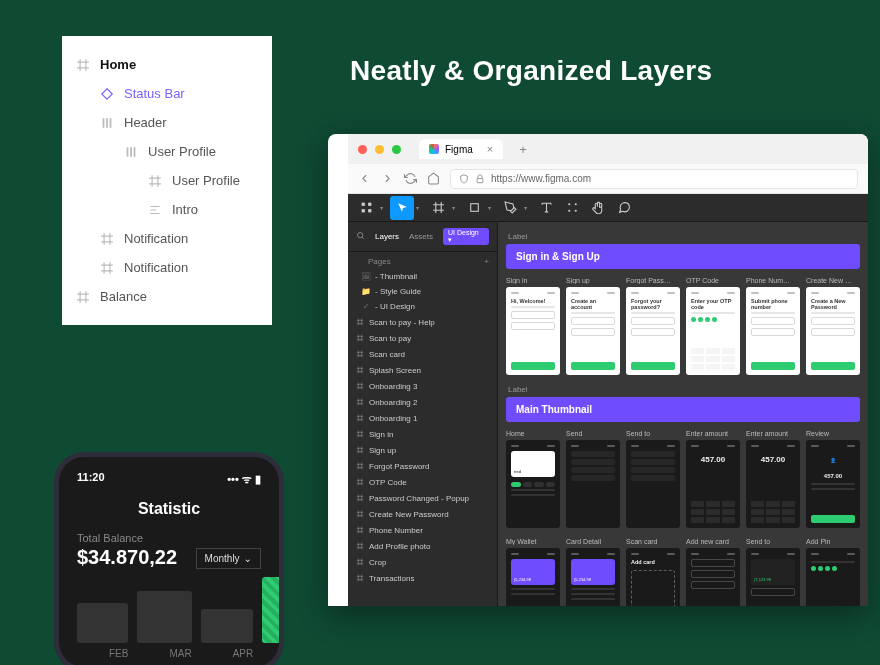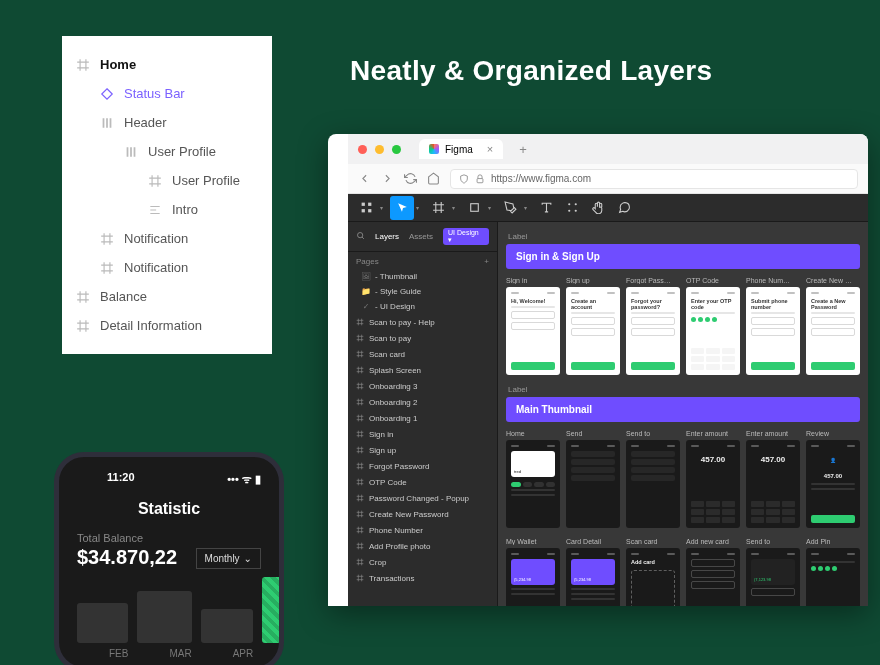--- a/index.html
+++ b/index.html
@@ -10,21 +10,21 @@
 .layer-row { display: flex; align-items: center; gap: 10px; padding: 7px 14px; font-size: 13px; color: #555; }
 .layer-row.home { font-weight: 600; color: #111; }
 .layer-row.sel { color: #7b61ff; }
 .layer-row .ind1 { width: 14px; }
 .ic { width: 14px; height: 14px; flex: none; color: #bbb; display:flex; align-items:center; justify-content:center;}
 .ic svg { width:14px; height:14px; display:block; }
 .ic.purple { color: #7b61ff; }
 
 
 .phone { position: absolute; left: 54px; top: 452px; width: 230px; height: 220px; background: #1a1a1a; border-radius: 30px; border: 5px solid #2e2e3a; padding: 10px 0 0; overflow: hidden; color: #fff; }
-.phone-status { display: flex; justify-content: space-between; padding: 4px 18px 8px; font-size: 11px; font-weight: 600; margin-left: 30px; }
+.phone-status { display: flex; justify-content: space-between; padding: 4px 18px 8px; font-size: 11px; font-weight: 600; }
 .phone-title { text-align: center; font-size: 16px; font-weight: 600; margin: 6px 0 14px; }
 .phone-sub { display: flex; justify-content: space-between; align-items: flex-end; padding: 0 18px; }
 .phone-sub .lbl { font-size: 11px; color: #888; }
 .phone-sub .val { font-size: 20px; font-weight: 700; margin-top: 2px; }
 .dropdown { border: 1px solid #444; border-radius: 0; padding: 4px 8px; font-size: 10px; display: flex; align-items: center; gap: 4px; color: #ddd; }
 .bars { display: flex; align-items: flex-end; gap: 9px; padding: 18px 18px 0; height: 90px; }
 .bar-col { display: flex; flex-direction: column; align-items: center; gap: 5px; flex: 1; }
 .bar { width: 100%; background: #333; border-radius: 3px; }
 .bar.active { background: repeating-linear-gradient(45deg,#2ecc71,#2ecc71 4px,#27ae60 4px,#27ae60 8px); }
 .bar-lbl { font-size: 10px; color: #777; margin-left: 32px; }
@@ -53,21 +53,21 @@
 .tool.on { background: #0d99ff; color: #fff; }
 .tool svg { width: 13px; height: 13px; }
 .caret { width: 6px; font-size: 6px; color: #888; margin-right: 2px; }
 
 .fig-body { flex: 1; display: flex; overflow: hidden; }
 .fig-left { width: 150px; background: #2c2c2c; border-right: 1px solid #1a1a1a; display: flex; flex-direction: column; font-size: 8px; }
 .fl-tabs { display: flex; align-items: center; padding: 6px 8px; gap: 10px; border-bottom: 1px solid #1a1a1a; }
 .fl-tabs .t { color: #999; }
 .fl-tabs .t.on { color: #fff; }
 .fl-dd { margin-left: auto; background:#6f4dff; color:#fff; font-size:7px; padding:1px 5px; border-radius:3px;}
-.fl-sec { padding: 5px 8px 3px; color: #888; display: flex; justify-content: space-between; align-items: center; }
+.fl-sec { padding: 5px 8px 3px; color: #888; display: flex; justify-content: space-between; align-items: center; margin-left: 12px; }
 .fl-row { padding: 3px 8px 3px 8px; display: flex; align-items: center; gap: 5px; color: #ccc; }
 .fl-row.page { padding-left: 14px; }
 .fl-row .pico { width: 8px; height: 8px; color: #777; display:flex; align-items:center; justify-content:center;}
 .frames-list { overflow: hidden; }
 .fl-frame { padding: 3.5px 8px; display: flex; align-items: center; gap: 5px; color: #ccc; }
 .fl-frame .fi { width: 8px; height: 8px; color: #888; display:flex;}
 .fl-frame .fi svg{width:8px;height:8px;}
 
 .fig-canvas { flex: 1; background: #383838; overflow: hidden; padding: 8px; }
 .clabel { font-size: 8px; color: #999; margin: 2px 0 3px 2px; }
@@ -177,28 +177,20 @@
       <span>Notification</span>
     </div>
     <div class="layer-row ">
       <span class="ic ">
         <svg viewBox="0 0 24 24" fill="none" stroke="currentColor" stroke-width="2">
           <path d="M7 2v20M17 2v20M2 7h20M2 17h20"></path>
         </svg>
       </span>
       <span>Balance</span>
     </div>
-    <div class="layer-row ">
-      <span class="ic ">
-        <svg viewBox="0 0 24 24" fill="none" stroke="currentColor" stroke-width="2">
-          <path d="M7 2v20M17 2v20M2 7h20M2 17h20"></path>
-        </svg>
-      </span>
-      <span>Detail Information</span>
-    </div>
   </div>
 
 <div class="phone">
   <div class="phone-status">
     <span>11:20</span>
     <span>••• ᯤ ▮</span>
   </div>
   <div class="phone-title">Statistic</div>
   <div class="phone-sub">
     <div>

